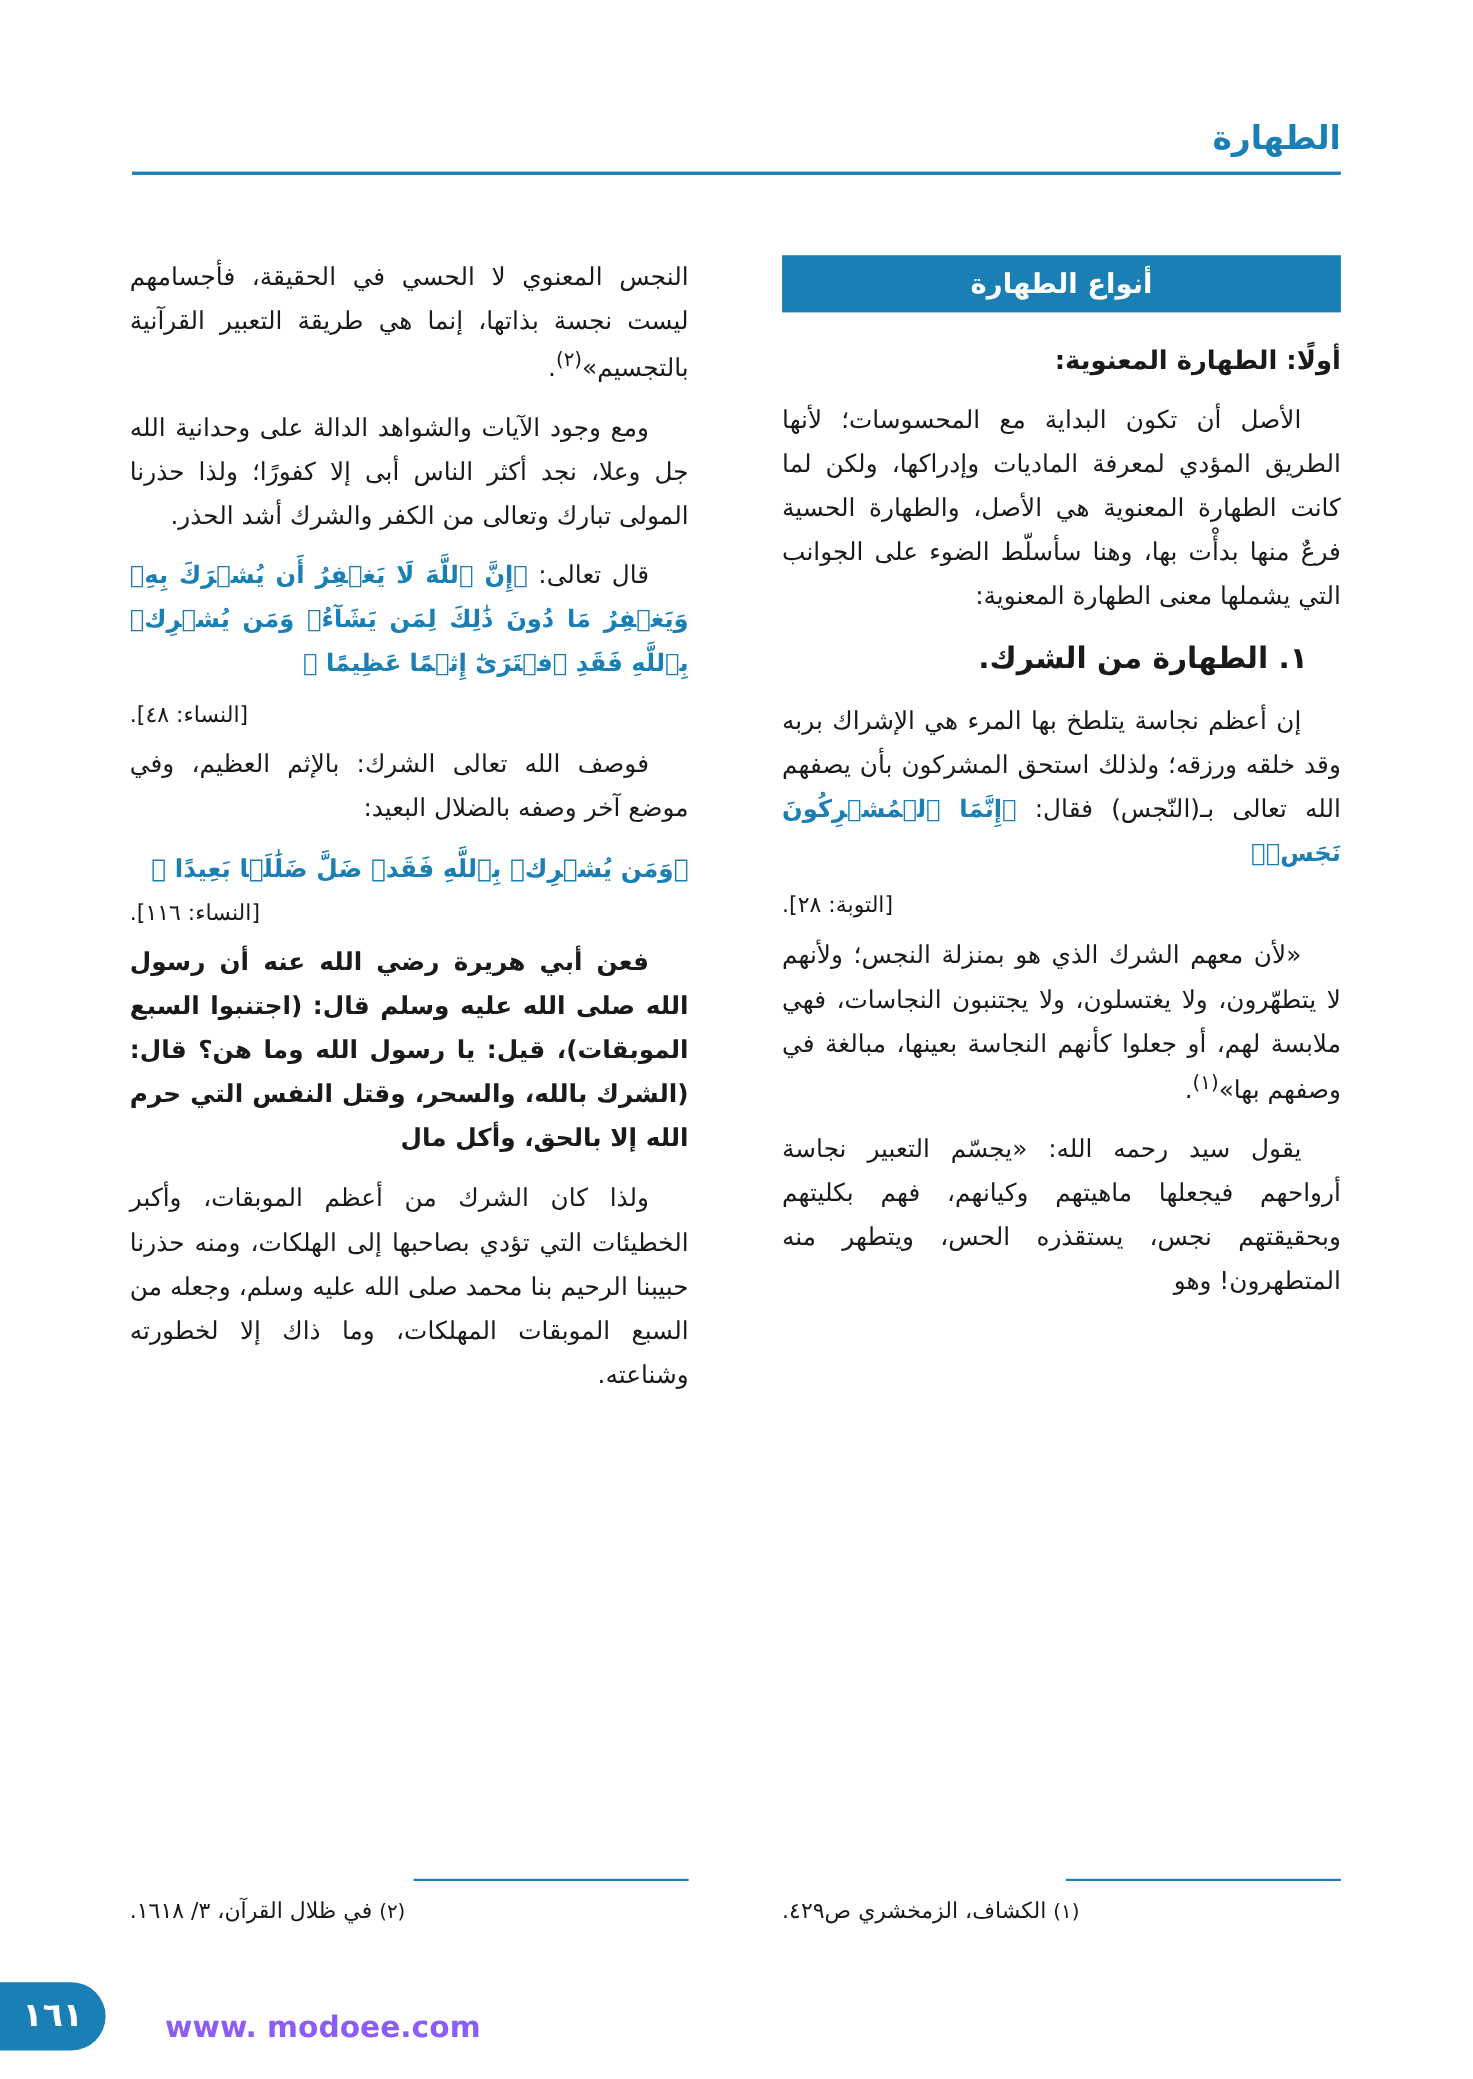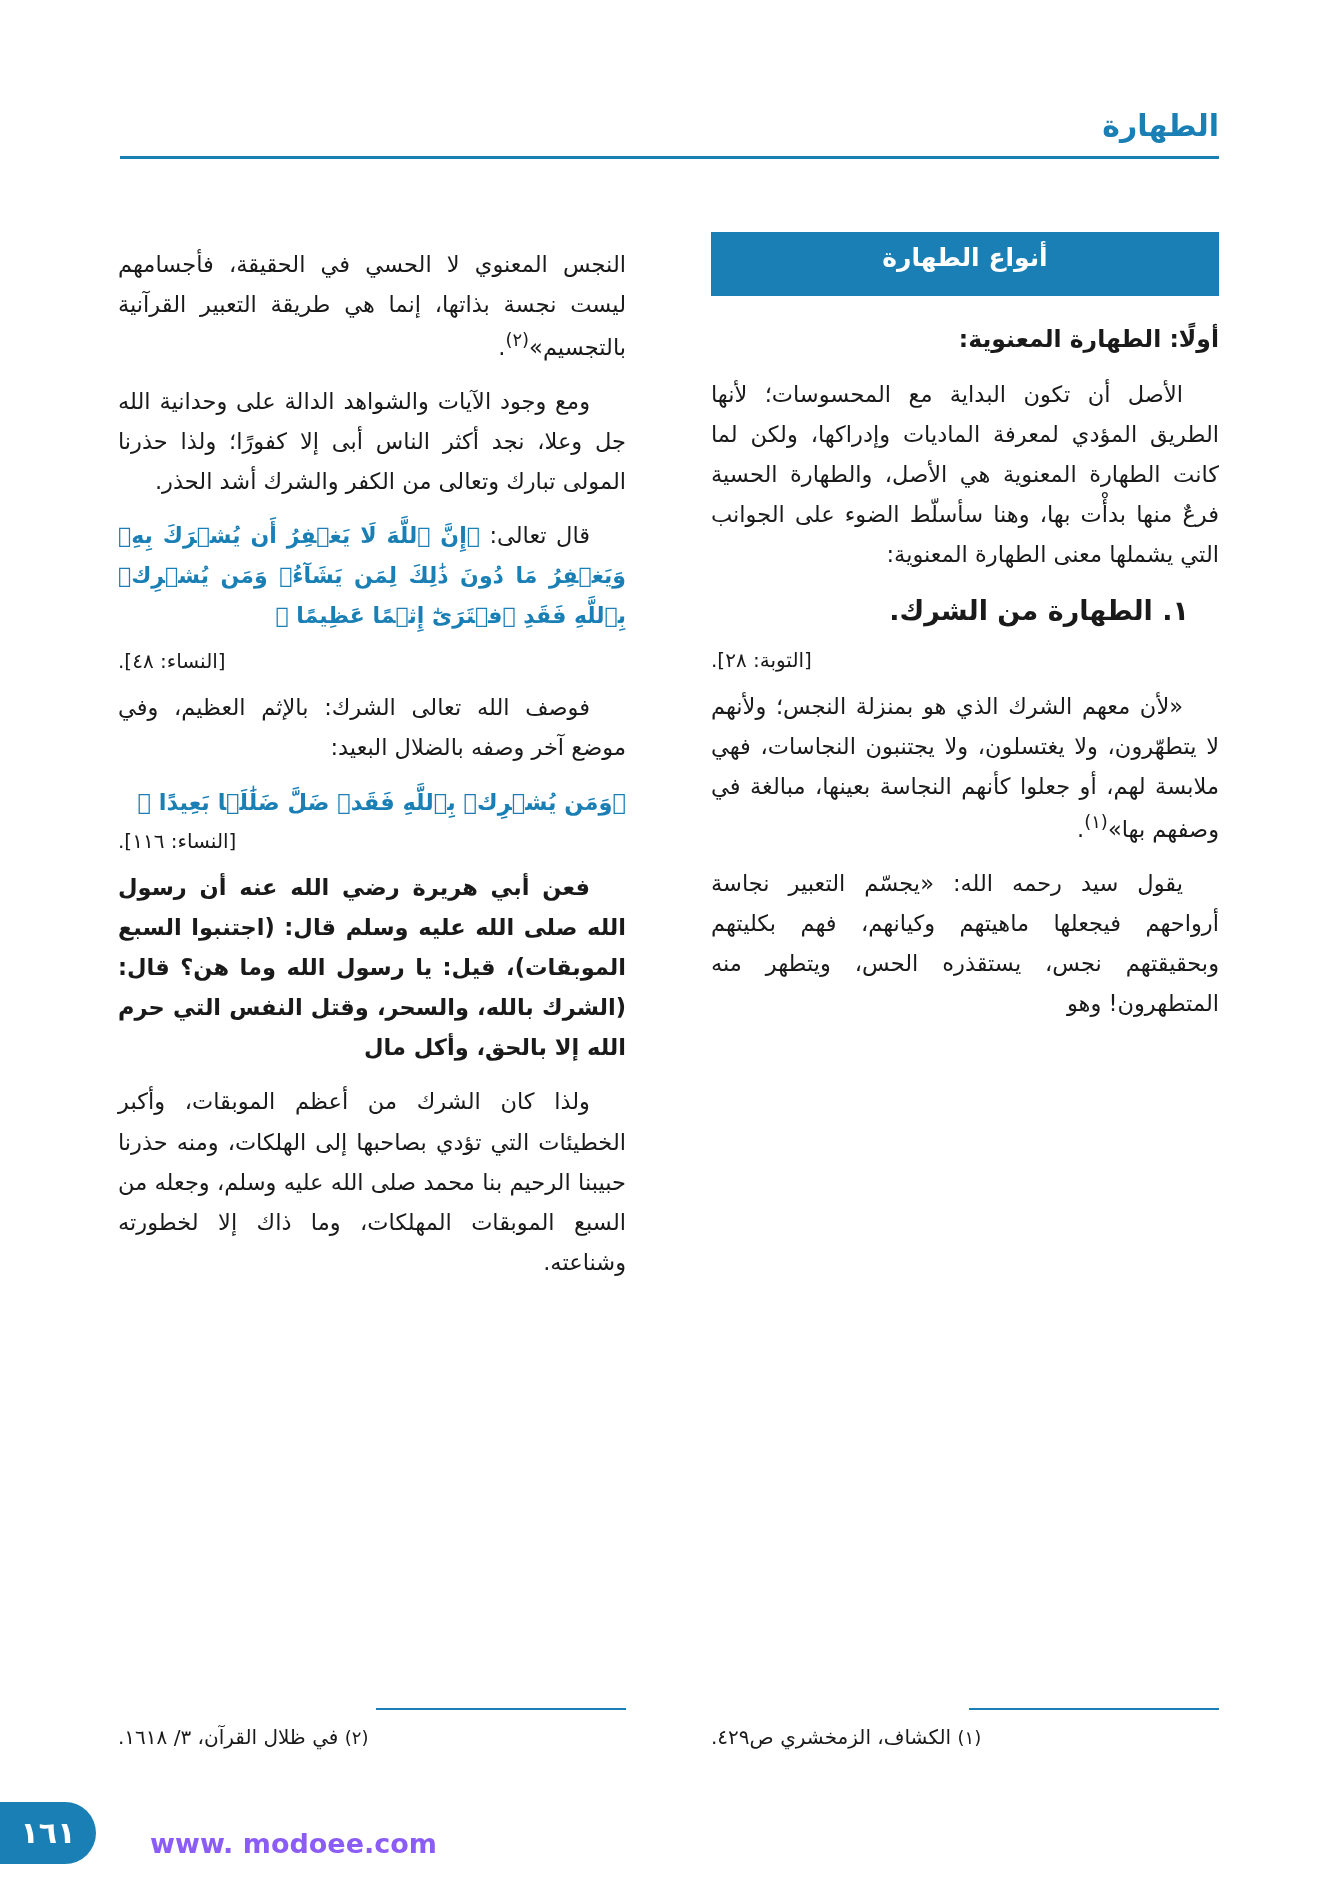--- a/index.html
+++ b/index.html
@@ -59,31 +59,31 @@
     top: 0;
     width: 508px;
   }
   .col-right { right: 0; }
   .col-left { left: 0; }
 
   
   .banner {
     background: #1a7fb5;
     color: #ffffff;
-    height: 64px;
+    height: 52px;
     line-height: 52px;
     text-align: center;
     font-size: 25px;
     font-weight: bold;
     margin-bottom: 24px;
   }
 
   
   p.para {
-    margin: 12px 0 14px 0;
+    margin: 0 0 14px 0;
     font-size: 22.5px;
     line-height: 1.78;
     text-align: justify;
     text-align-last: right;
   }
   p.para.indent { text-indent: 36px; }
   p.para.justify-both { text-align: justify; }
   p.sub-head {
     margin: 0 0 14px 0;
     font-size: 23.5px;
@@ -199,20 +199,24 @@
 
     <div class="col col-right">
       <div class="banner">أنواع الطهارة</div>
 
       <p class="sub-head">أولًا: الطهارة المعنوية:</p>
 
       <p class="para justify-both indent">الأصل أن تكون البداية مع المحسوسات؛ لأنها الطريق المؤدي لمعرفة الماديات وإدراكها، ولكن لما كانت الطهارة المعنوية هي الأصل، والطهارة الحسية فرعٌ منها بدأْت بها، وهنا سأسلّط الضوء على الجوانب التي يشملها معنى الطهارة المعنوية:</p>
 
       <p class="list-item">١. الطهارة من الشرك.</p>
 
+      <p class="para justify-both indent">
+        <span>إن أعظم نجاسة يتلطخ بها المرء هي الإشراك بربه وقد خلقه ورزقه؛ ولذلك استحق المشركون بأن يصفهم الله تعالى بـ(النّجس) فقال:</span>
+        <span class="quran">﴿إِنَّمَا ٱلۡمُشۡرِكُونَ نَجَسٞ﴾</span>
+      </p>
 
       <p class="ref">[التوبة: ٢٨].</p>
 
       <p class="para justify-both indent">
         <span>«لأن معهم الشرك الذي هو بمنزلة النجس؛ ولأنهم لا يتطهّرون، ولا يغتسلون، ولا يجتنبون النجاسات، فهي ملابسة لهم، أو جعلوا كأنهم النجاسة بعينها، مبالغة في وصفهم بها»</span><sup class="fn-num">(١)</sup><span>.</span>
       </p>
 
       <p class="para justify-both indent">يقول سيد رحمه الله: «يجسّم التعبير نجاسة أرواحهم فيجعلها ماهيتهم وكيانهم، فهم بكليتهم وبحقيقتهم نجس، يستقذره الحس، ويتطهر منه المتطهرون! وهو</p>
     </div>
 

